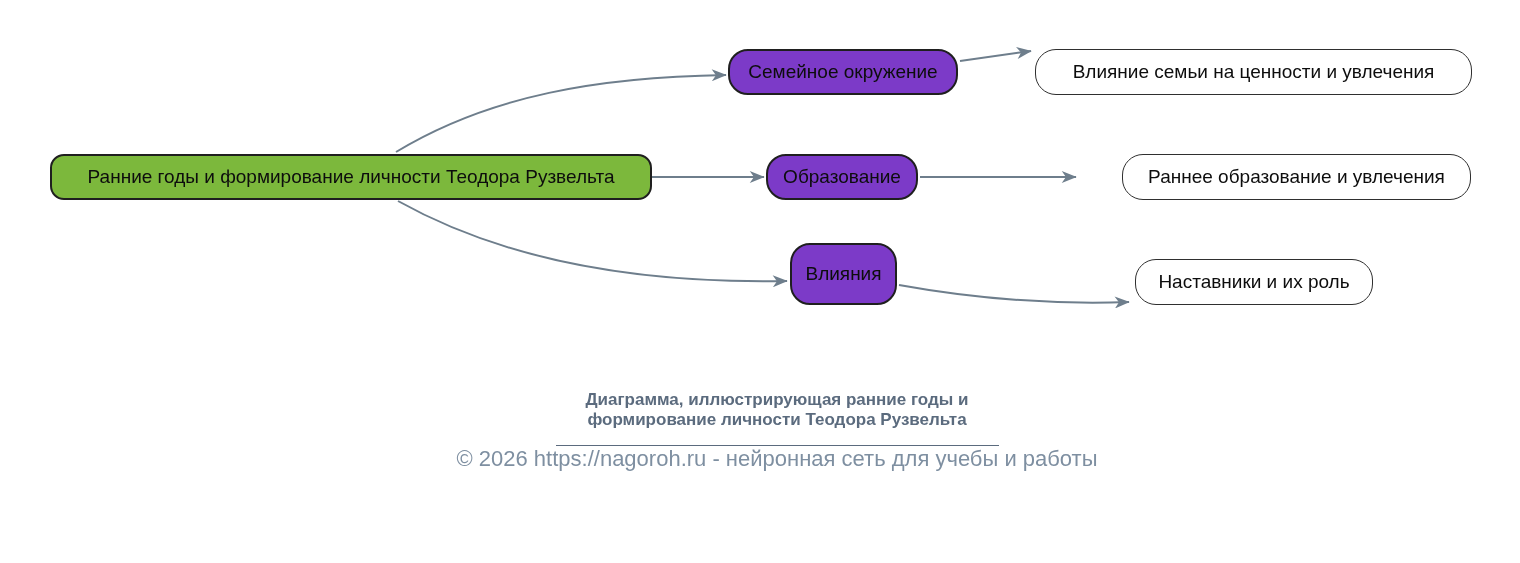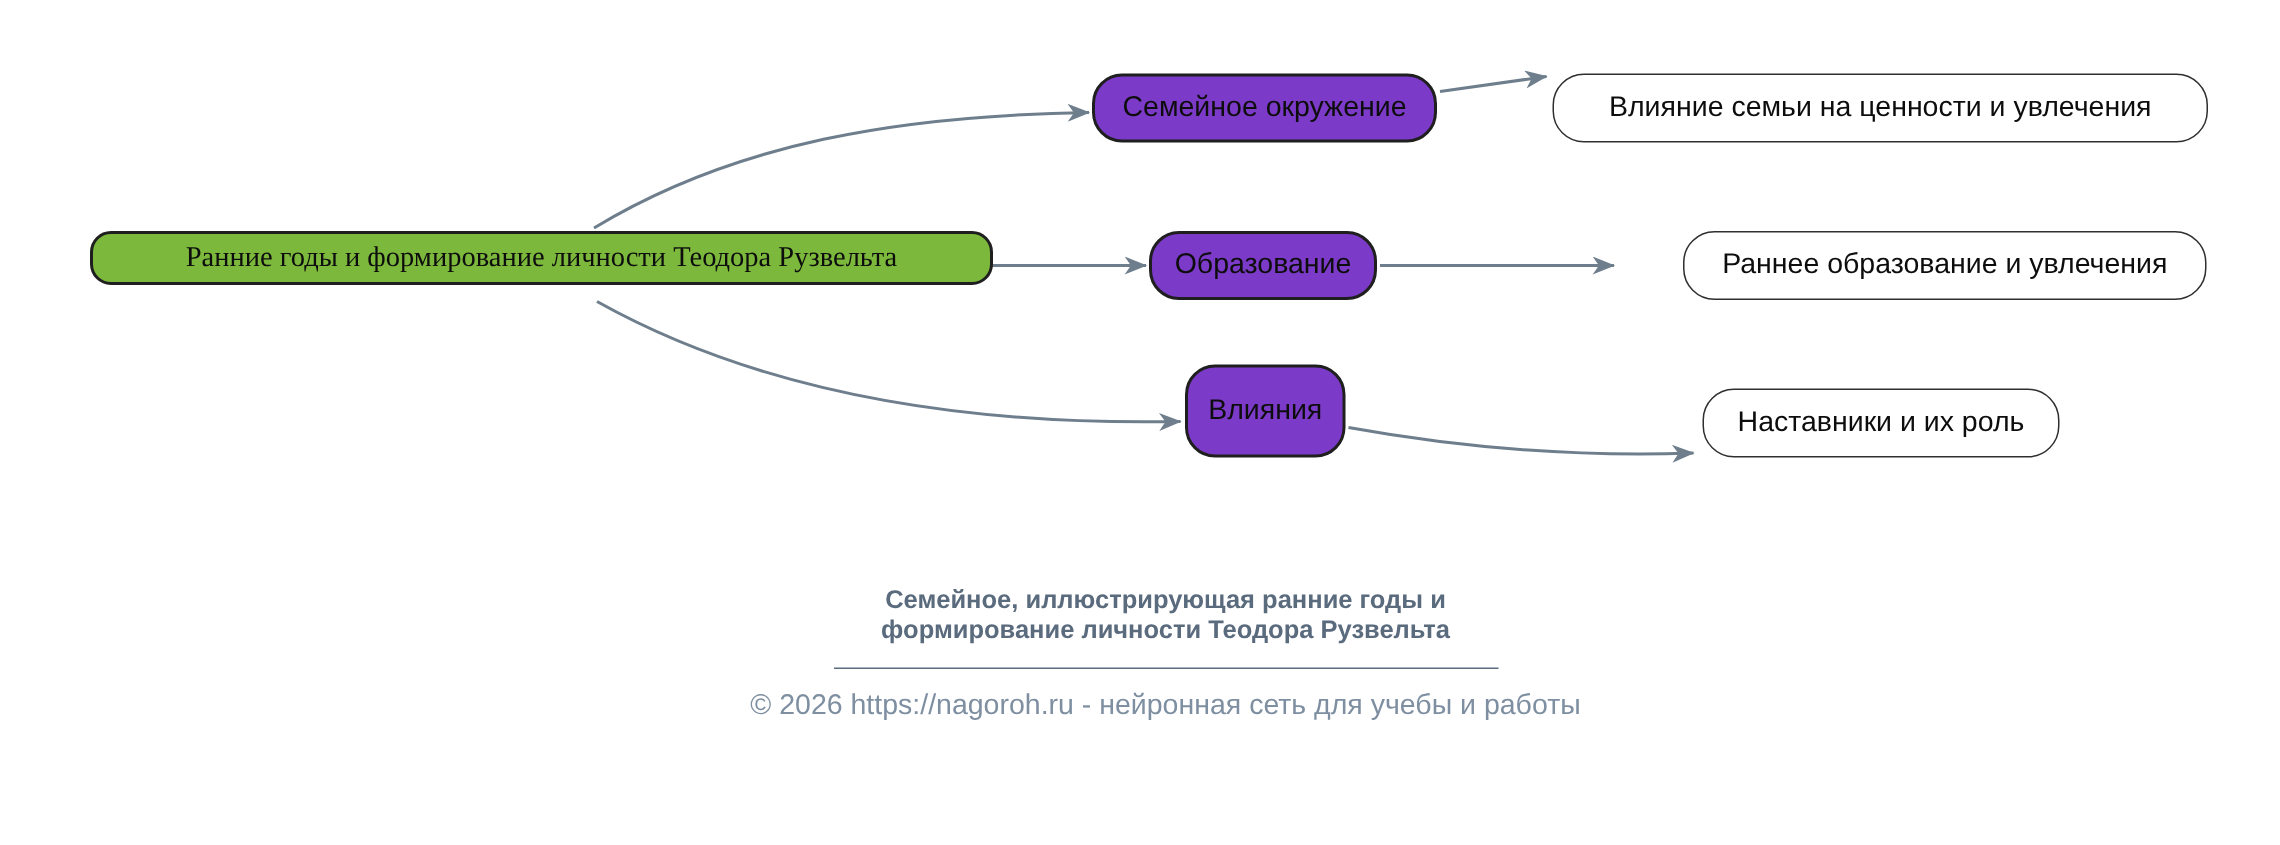--- a/index.html
+++ b/index.html
@@ -34,21 +34,21 @@
     display:flex; flex-direction:column; align-items:center; width:700px;
   }
   .caption{
     color:var(--caption); font-weight:bold; font-size:17px; line-height:19.5px;
     text-align:center; white-space:nowrap;
   }
   .divider{
     width:443px; height:0; border-top:1.6px solid var(--caption); margin-top:16px;
   }
   .copyright{
-    margin-top:14px; color:var(--muted); font-size:19px; white-space:nowrap;
+    color:var(--muted); font-size:22px; white-space:nowrap;
   }
 </style>
 </head>
 <body>
 
 <div class="canvas">
 
   <svg class="edges" viewBox="0 0 1520 563" xmlns="http://www.w3.org/2000/svg">
     <defs>
       <marker id="arrowhead" viewBox="0 0 10 8" refX="9.5" refY="4" markerWidth="16" markerHeight="12" markerUnits="userSpaceOnUse" orient="auto">
@@ -56,36 +56,36 @@
       </marker>
     </defs>
     <path class="link" d="M 396 152 C 490 95 600 77 726 75" marker-end="url(#arrowhead)"></path>
     <path class="link" d="M 652 177 L 764 177" marker-end="url(#arrowhead)"></path>
     <path class="link" d="M 398 201 C 500 258 630 284 787 281" marker-end="url(#arrowhead)"></path>
     <path class="link" d="M 960 61 L 1031 51" marker-end="url(#arrowhead)"></path>
     <path class="link" d="M 920 177 L 1076 177" marker-end="url(#arrowhead)"></path>
     <path class="link" d="M 899 285 Q 1015 306 1129 302" marker-end="url(#arrowhead)"></path>
   </svg>
 
-  <div class="node root" style="left:60px;top:154px;width:602px;height:36px;font-family:Liberation Serif, serif;">Ранние годы и формирование личности Теодора Рузвельта</div>
+  <div class="node root" style="left:50px;top:154px;width:602px;height:46px;">Ранние годы и формирование личности Теодора Рузвельта</div>
 
   <div class="node branch" style="left:728px;top:49px;width:230px;height:46px;">Семейное окружение</div>
 
   <div class="node branch" style="left:766px;top:154px;width:152px;height:46px;">Образование</div>
 
   <div class="node branch" style="left:790px;top:243px;width:107px;height:62px;text-align:center;">Влияния</div>
 
   <div class="node leaf" style="left:1035px;top:49px;width:437px;height:46px;">Влияние семьи на ценности и увлечения</div>
 
   <div class="node leaf" style="left:1122px;top:154px;width:349px;height:46px;">Раннее образование и увлечения</div>
 
   <div class="node leaf" style="left:1135px;top:259px;width:238px;height:46px;">Наставники и их роль</div>
 
   <div class="footer">
     <div class="caption">
-      <div>Семейное, иллюстрирующая ранние годы и</div>
+      <div>Диаграмма, иллюстрирующая ранние годы и</div>
       <div>формирование личности Теодора Рузвельта</div>
     </div>
     <div class="divider"></div>
     <div class="copyright">© 2026 https://nagoroh.ru - нейронная сеть для учебы и работы</div>
   </div>
 
 </div>
 
 </body></html>

